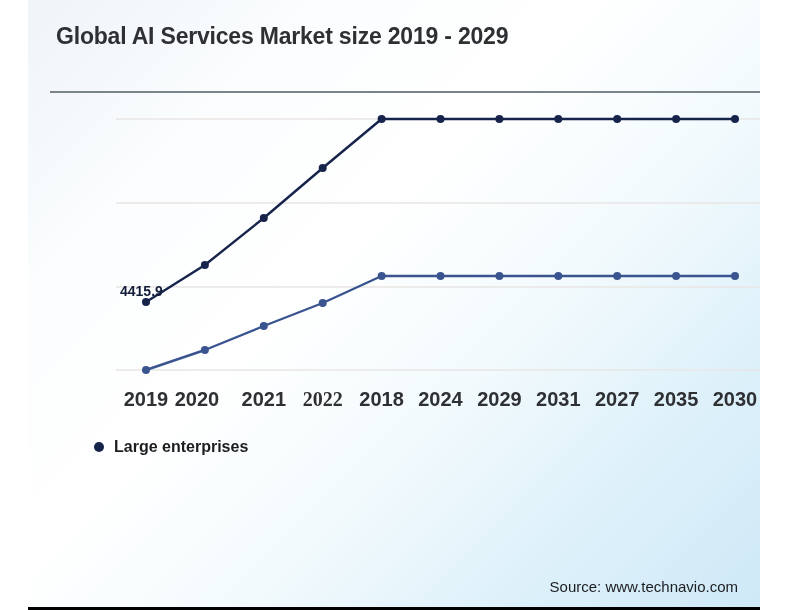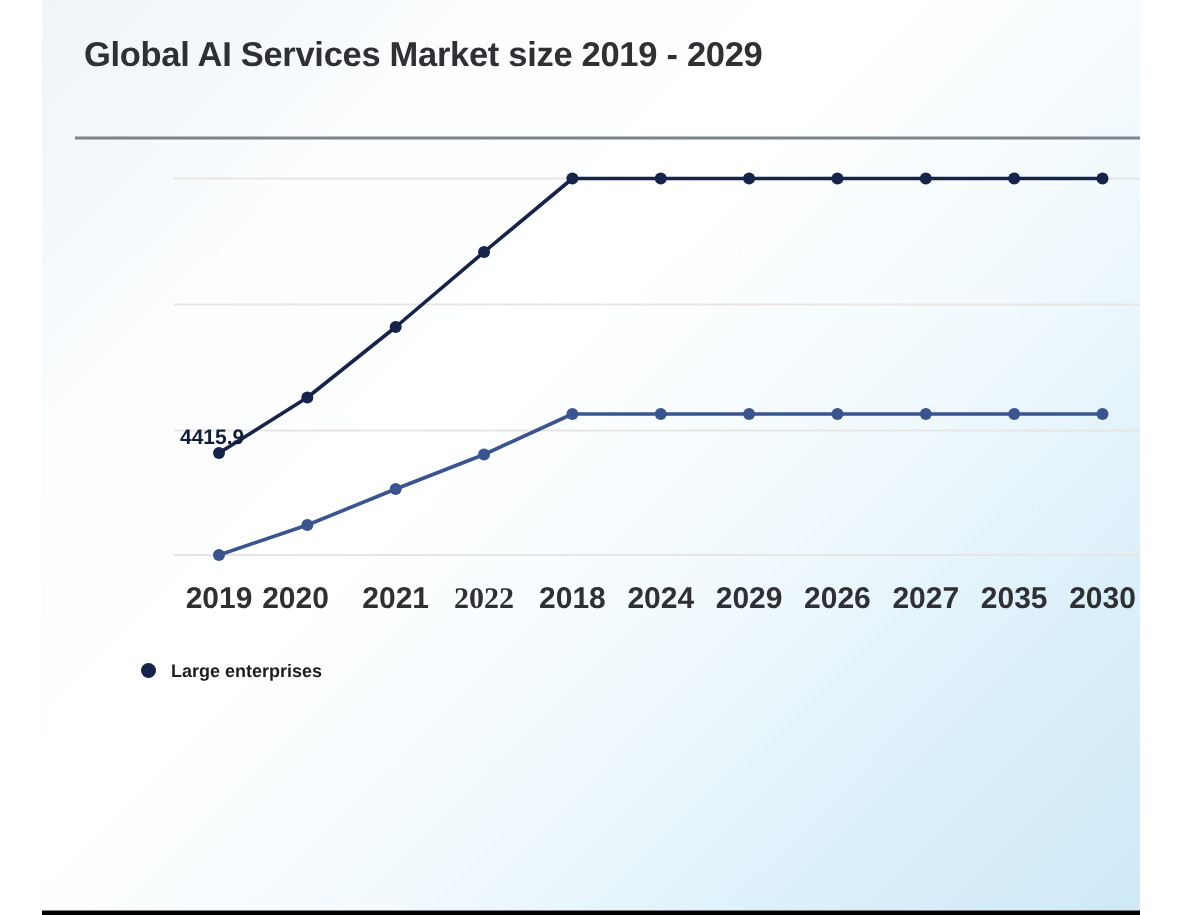--- a/index.html
+++ b/index.html
@@ -88,21 +88,21 @@
     height: 29px;
   }
   .legend-dot {
     width: 10px;
     height: 10px;
     border-radius: 50%;
     margin-right: 10px;
     flex: 0 0 auto;
   }
   .legend-label {
-    font-size: 12px;
+    font-size: 16px;
     font-weight: bold;
     color: #1b1d20;
     white-space: nowrap;
   }
   #source {
     position: absolute;
     right: 22px;
     top: 578px;
     font-size: 15px;
     color: #1b1d20;
@@ -158,27 +158,28 @@
   <div id="data-label-4415">4415.9</div>
 
   <div id="x-axis-labels">
       <div class="x-tick" style="left: 118px;">2019</div>
       <div class="x-tick" style="left: 169px;">2020</div>
       <div class="x-tick" style="left: 235.8px;">2021</div>
       <div class="x-tick" style="left: 294.7px; font-family: Liberation Serif, serif;">2022</div>
       <div class="x-tick" style="left: 353.6px;">2018</div>
       <div class="x-tick" style="left: 412.5px;">2024</div>
       <div class="x-tick" style="left: 471.4px;">2029</div>
-      <div class="x-tick" style="left: 530.3px;">2026</div>
+      <div class="x-tick" style="left: 530.3px;">2031</div>
       <div class="x-tick" style="left: 589.2px;">2027</div>
       <div class="x-tick" style="left: 648.1px;">2035</div>
       <div class="x-tick" style="left: 707px;">2030</div>
     </div>
 
   <div id="legend">
     <div class="legend-row">
       <span class="legend-dot" style="background: rgb(22, 35, 74);"></span>
       <span class="legend-label">Large enterprises</span>
     </div>
   </div>
 
+  <div id="source">Source: www.technavio.com</div>
 
 </div>
 
 </body></html>

